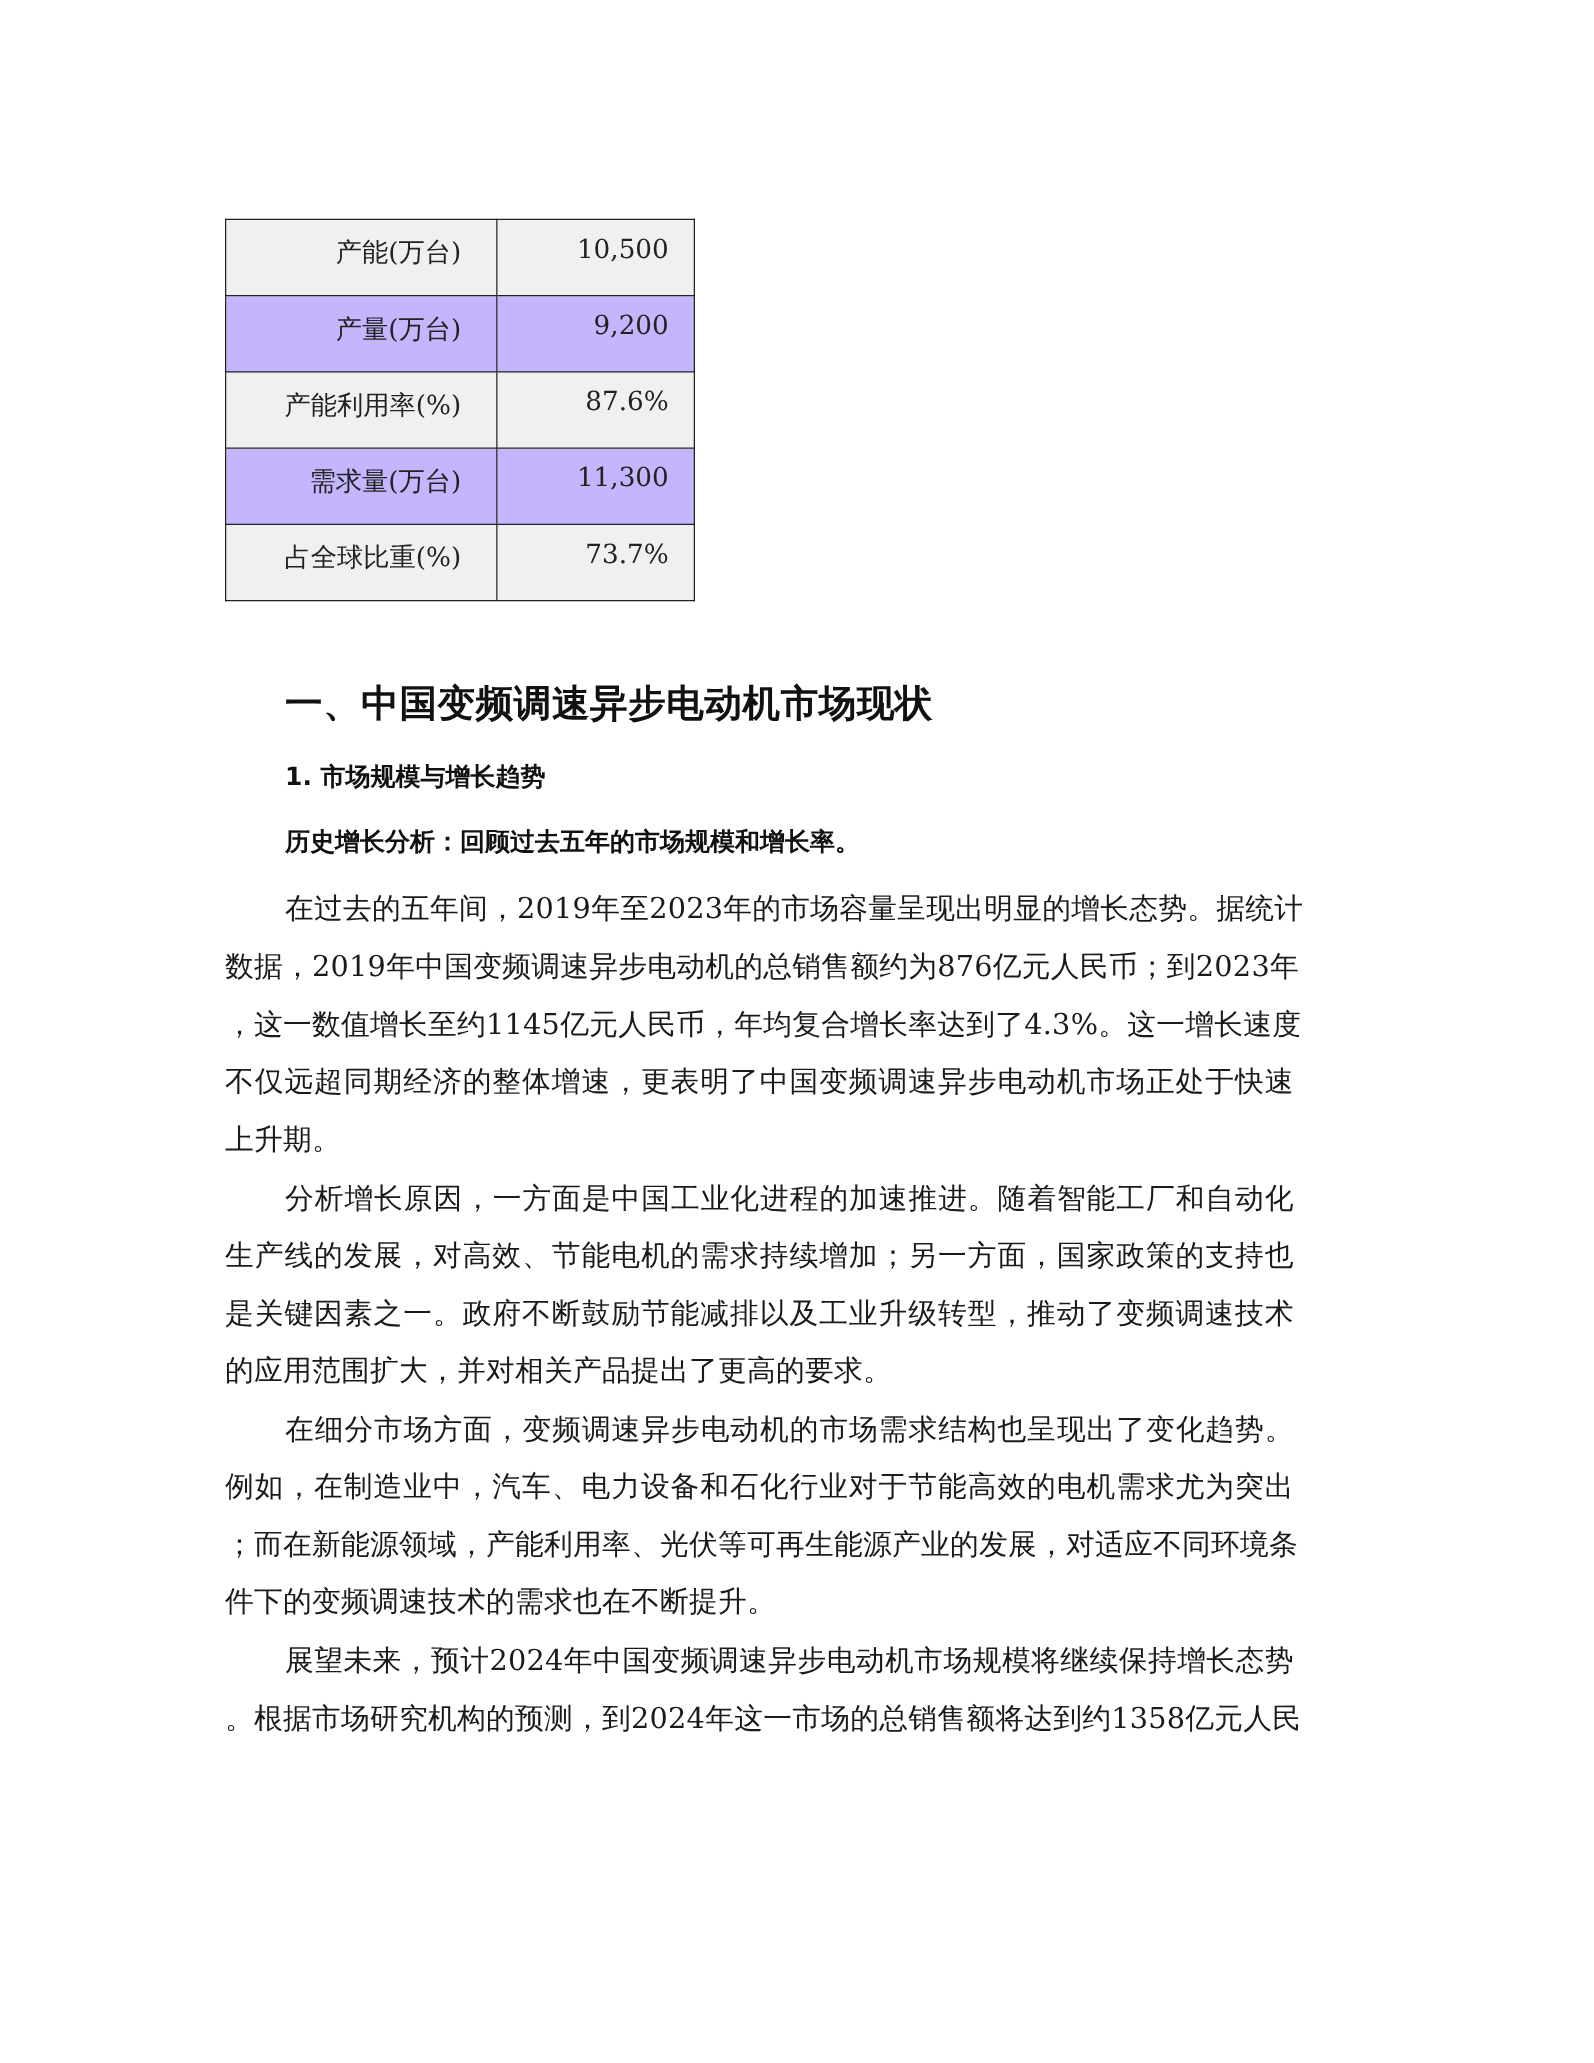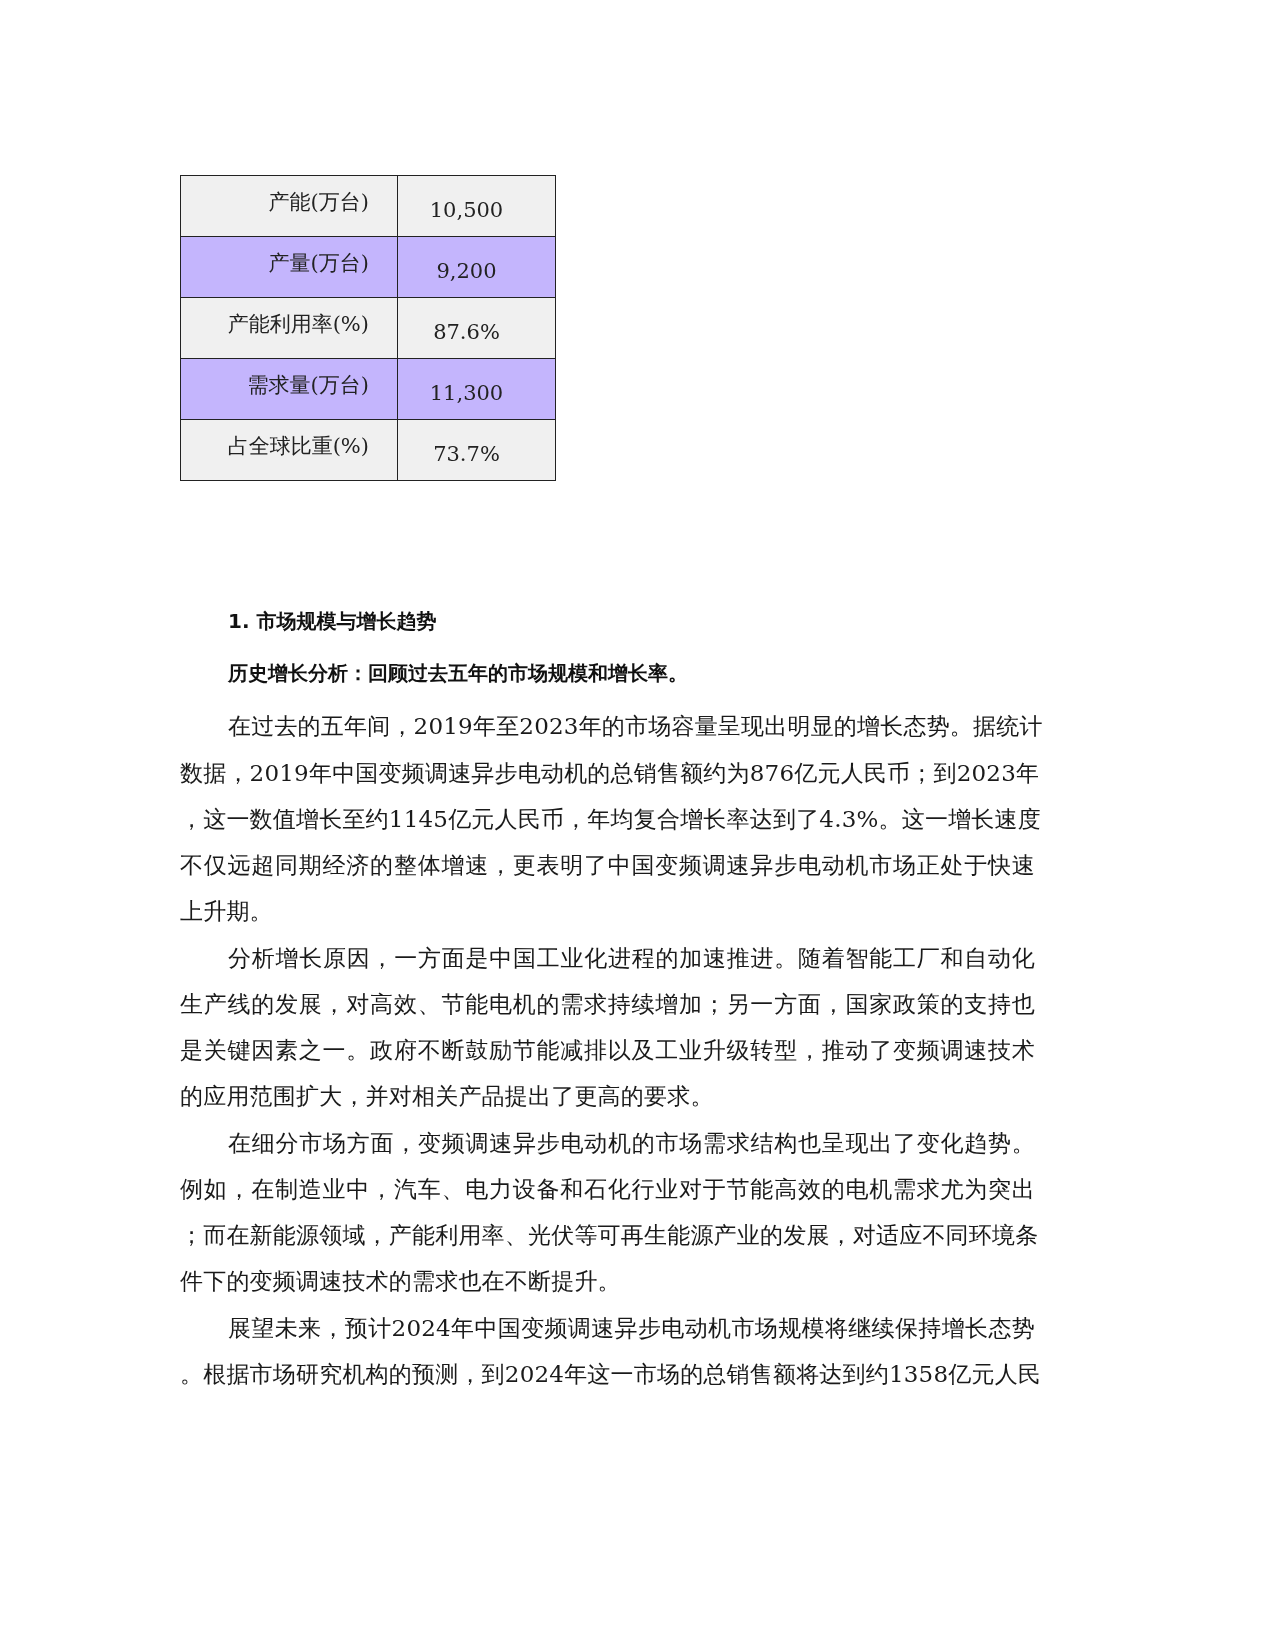--- a/index.html
+++ b/index.html
@@ -41,24 +41,24 @@
     }
     .data-table td.label-cell {
       width: 217px;
       text-align: right;
       padding-right: 28px;
       box-sizing: border-box;
       padding-top: 12px;
     }
     .data-table td.value-cell {
       width: 158px;
-      text-align: center;
+      text-align: right;
       padding-right: 20px;
       box-sizing: border-box;
-      padding-top: 22px;
+      padding-top: 11px;
     }
     .data-table tr.shaded td {
       background: #f0f0f0;
     }
     .data-table tr.plain td {
       background: #c4b5fd;
     }
 
     .h1 {
       position: absolute;
@@ -133,20 +133,21 @@
         <td class="label-cell">需求量(万台)</td>
         <td class="value-cell">11,300</td>
       </tr>
       <tr class="shaded">
         <td class="label-cell">占全球比重(%)</td>
         <td class="value-cell">73.7%</td>
       </tr>
     </tbody>
   </table>
 
+  <div class="h1">一、中国变频调速异步电动机市场现状</div>
   <div class="h2">1.  市场规模与增长趋势</div>
   <div class="h3">历史增长分析：回顾过去五年的市场规模和增长率。</div>
 
   <div>
     <div class="line indent" style="top:680px;">在过去的五年间，2019年至2023年的市场容量呈现出明显的增长态势。据统计</div>
     <div class="line" style="top:727px;">数据，2019年中国变频调速异步电动机的总销售额约为876亿元人民币；到2023年</div>
     <div class="line" style="top:773px;">，这一数值增长至约1145亿元人民币，年均复合增长率达到了4.3%。这一增长速度</div>
     <div class="line" style="top:819px;">不仅远超同期经济的整体增速，更表明了中国变频调速异步电动机市场正处于快速</div>
     <div class="line last" style="top:865px;">上升期。</div>
   </div>

